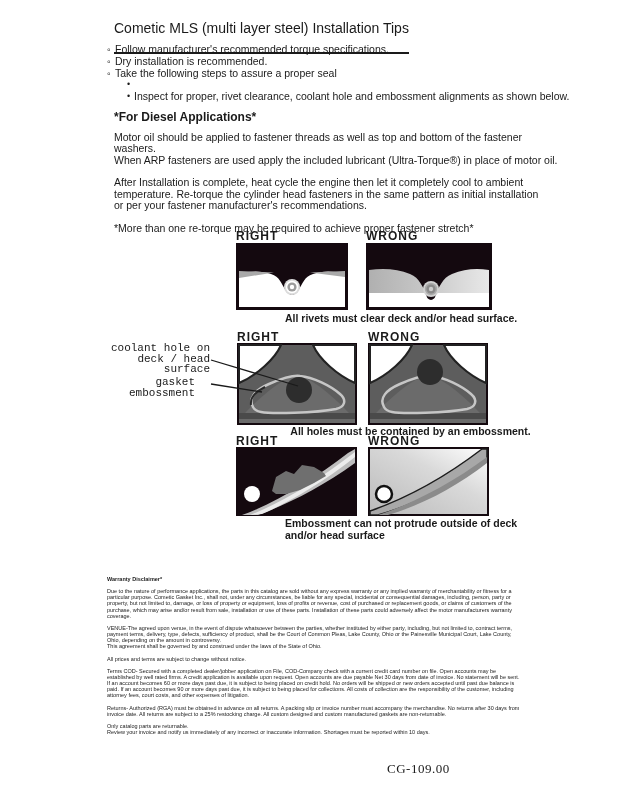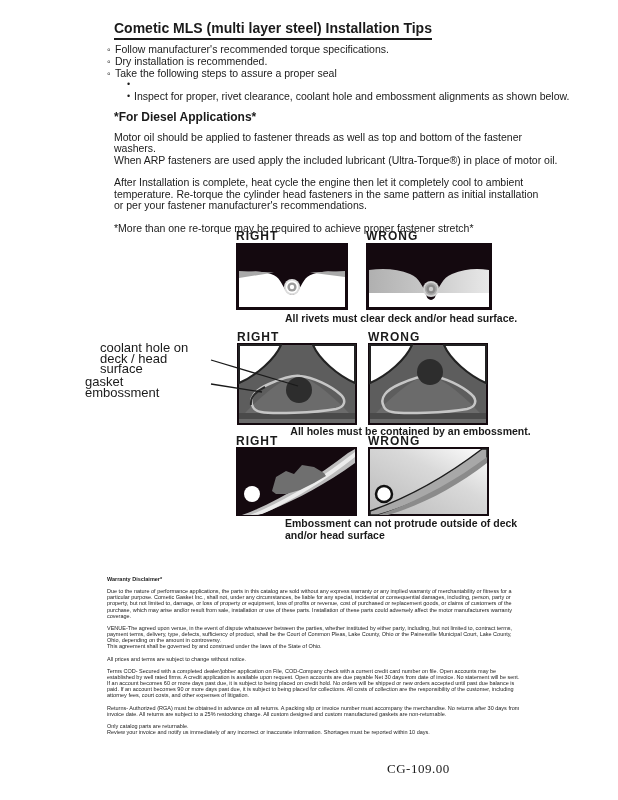--- a/index.html
+++ b/index.html
@@ -2,34 +2,34 @@
 <html><head>
 <meta charset="utf-8">
 <style>
   html,body{margin:0;padding:0;background:#ffffff;}
   .page{
     position:relative;width:618px;height:800px;background:#ffffff;overflow:hidden;
     font-family:"Liberation Sans","DejaVu Sans",sans-serif;color:#1a1a1a;
   }
   .abs{position:absolute;}
   .title{
-    left:114px;top:20px;font-size:14px;font-weight:700;
-    border-bottom:2px solid #1a1a1a;padding-bottom:2px;white-space:nowrap;
+    left:114px;top:20px;font-size:14px;font-weight:400;
+    border-bottom:2px solid #1a1a1a;padding-bottom:16px;white-space:nowrap;
   }
   .bullets{left:107px;top:44px;font-size:10.5px;line-height:11.8px;}
   .bullet-row{display:flex;}
   .bullet-row .glyph{width:8px;flex:0 0 8px;}
   .bullet-row.sub{margin-left:20px;}
   .bullet-row.sub .glyph{width:7px;flex:0 0 7px;font-size:9px;}
   .diesel{left:114px;top:112px;width:452px;font-size:10.5px;line-height:11.5px;}
   .diesel h2{font-size:12px;font-weight:700;margin:0 0 8px 0;}
   .para{white-space:pre-line;margin:0 0 11px 0;}
   .fig-label{font-size:12px;font-weight:700;letter-spacing:1px;text-align:left;}
   .fig-caption{font-size:10.5px;font-weight:700;white-space:pre-line;line-height:11.5px;margin-left:48px;}
-  .callout{font-size:13px;line-height:10.5px;text-align:left;white-space:pre-line;}
+  .callout{font-size:11px;line-height:10.5px;text-align:right;white-space:pre-line;font-family:Liberation Mono, monospace;}
   .fig-svg{display:block;}
   .warranty{left:107px;top:576px;width:414px;font-size:5.5px;line-height:6.15px;color:#222222;}
   .warranty .w-head{font-weight:700;margin:0 0 6px 0;}
   .warranty p{margin:0 0 6px 0;white-space:pre-line;}
   .footer-code{left:387px;top:761px;font-size:13px;letter-spacing:0.5px;font-family:Liberation Serif, serif;}
 </style>
 </head>
 <body>
 
 <div class="page">

